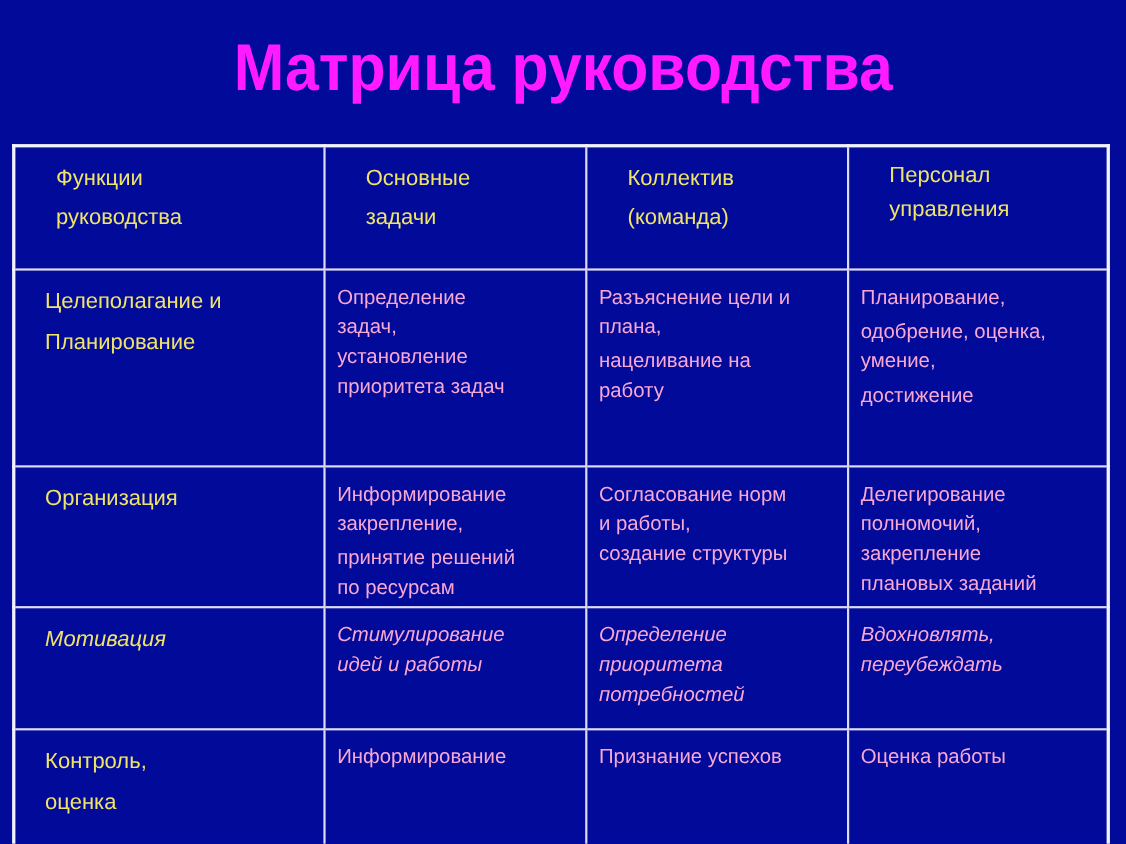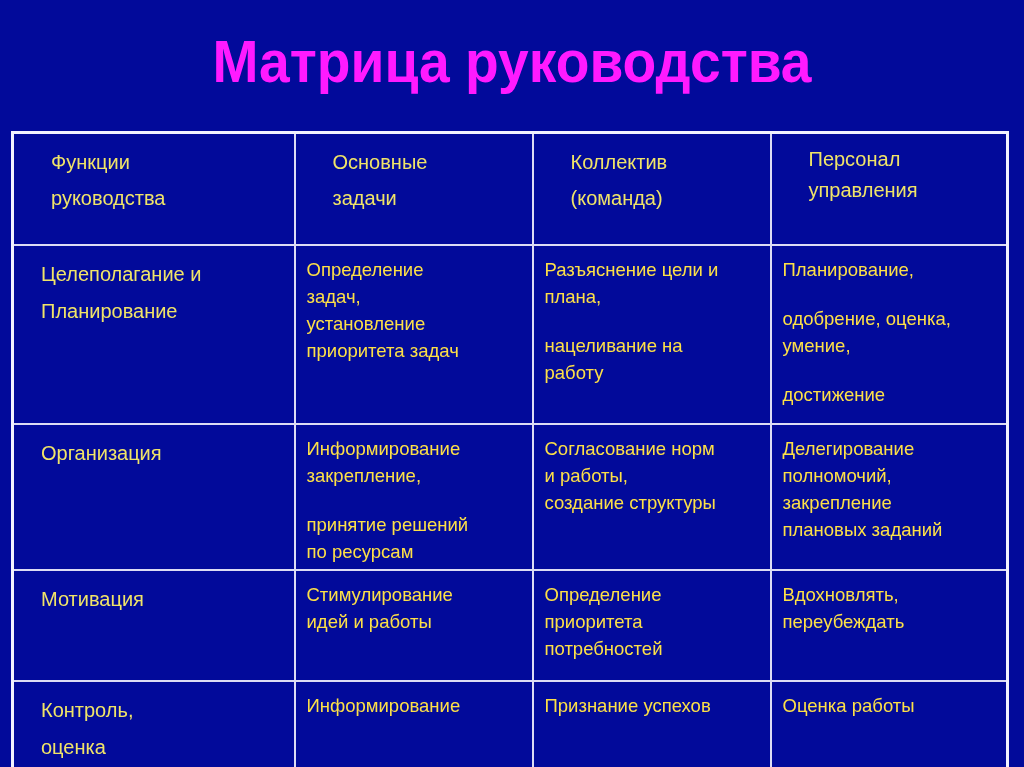--- a/index.html
+++ b/index.html
@@ -44,42 +44,42 @@
       padding: 10px 10px 4px 11px;
       overflow: hidden;
     }
     .matrix col.c1 { width: 282px; }
     .matrix col.c2 { width: 238px; }
     .matrix col.c3 { width: 238px; }
     .matrix col.c4 { width: 237px; }
     .row-head td { height: 96px; padding-left: 37px; }
     .row-1 td { height: 163px; }
     .row-2 td { height: 112px; }
-    .row-3 td { height: 95px; }
+    .row-3 td { height: 95px; font-style: italic; }
     .row-4 td { height: 96px; }
 
     .hdr {
       color: #f0e468;
       font-size: 20px;
       line-height: 36px;
     }
     .hdr-tight { line-height: 31px; }
     .fn {
       color: #f0e468;
       font-size: 20px;
       line-height: 37px;
       margin-left: 16px;
     }
     .cell {
-      color: #fde047;
+      color: #f9a8d4;
       font-size: 18.5px;
       line-height: 27px;
     }
     .line { display: block; white-space: nowrap; }
-    .gap { margin-top: 22px; }
+    .gap { margin-top: 4px; }
   </style>
 </head>
 <body>
 
 <div class="slide-title">Матрица руководства</div>
 
 <table class="matrix">
   <colgroup>
     <col class="c1">
       <col class="c2">

